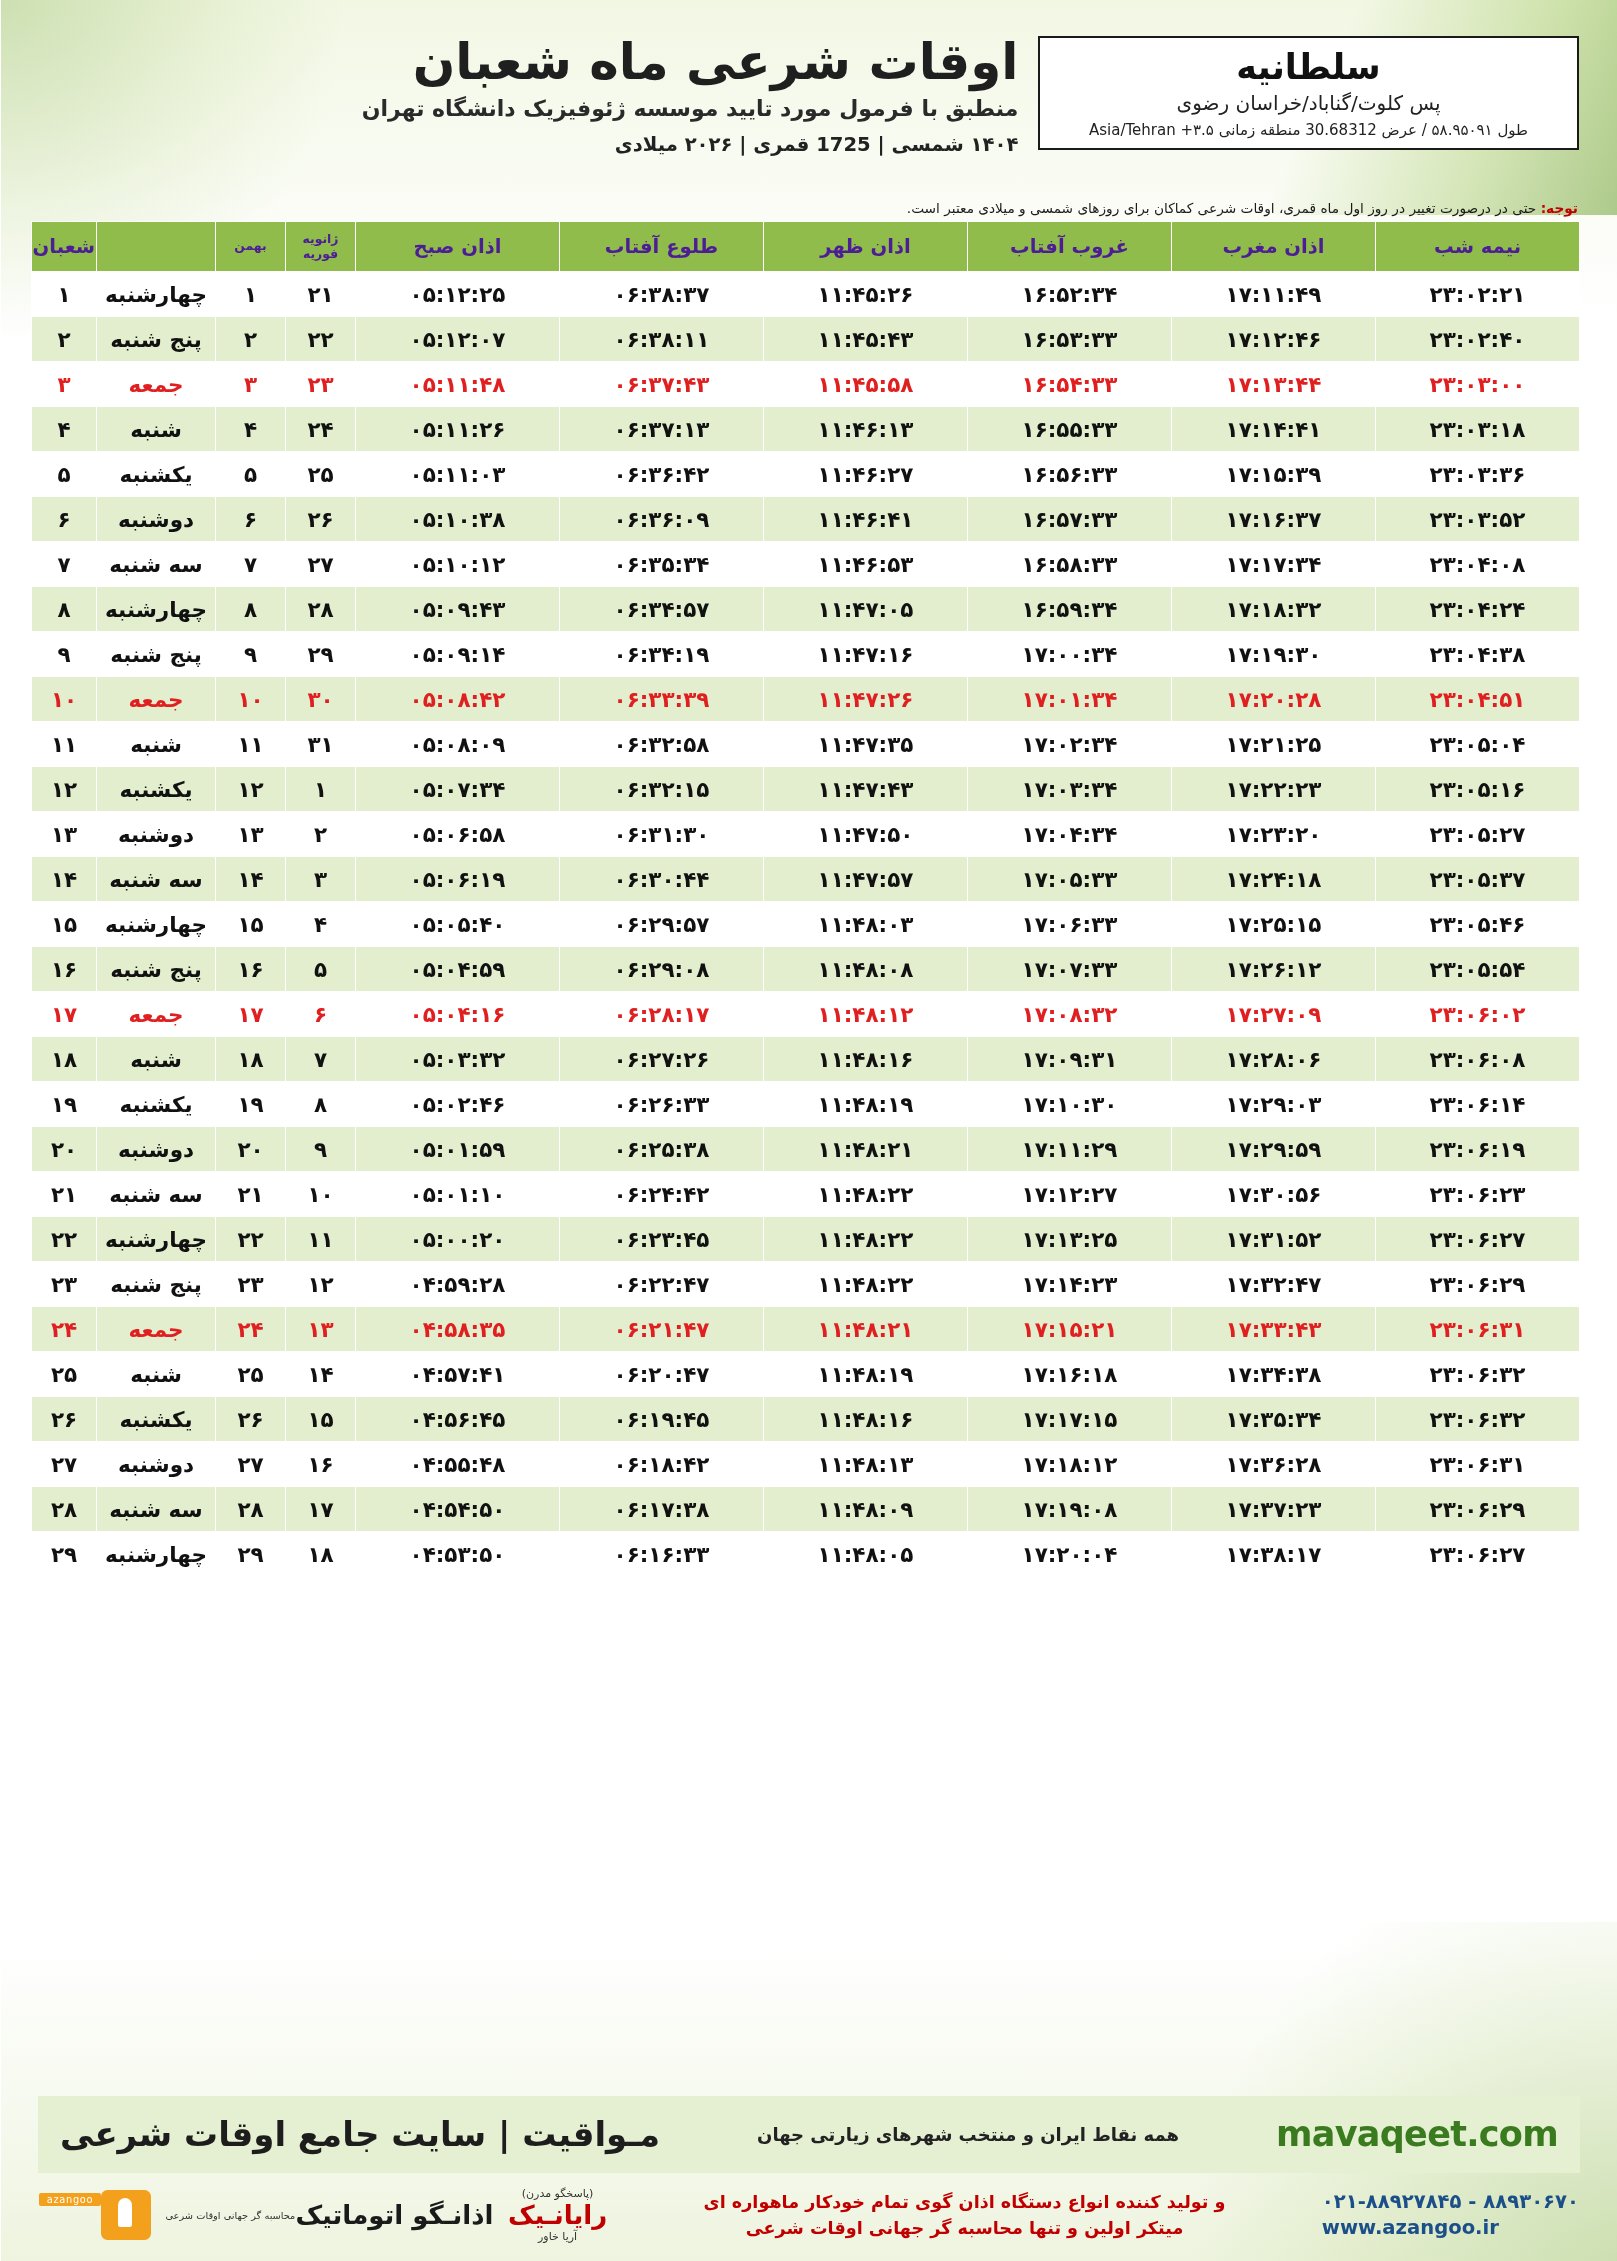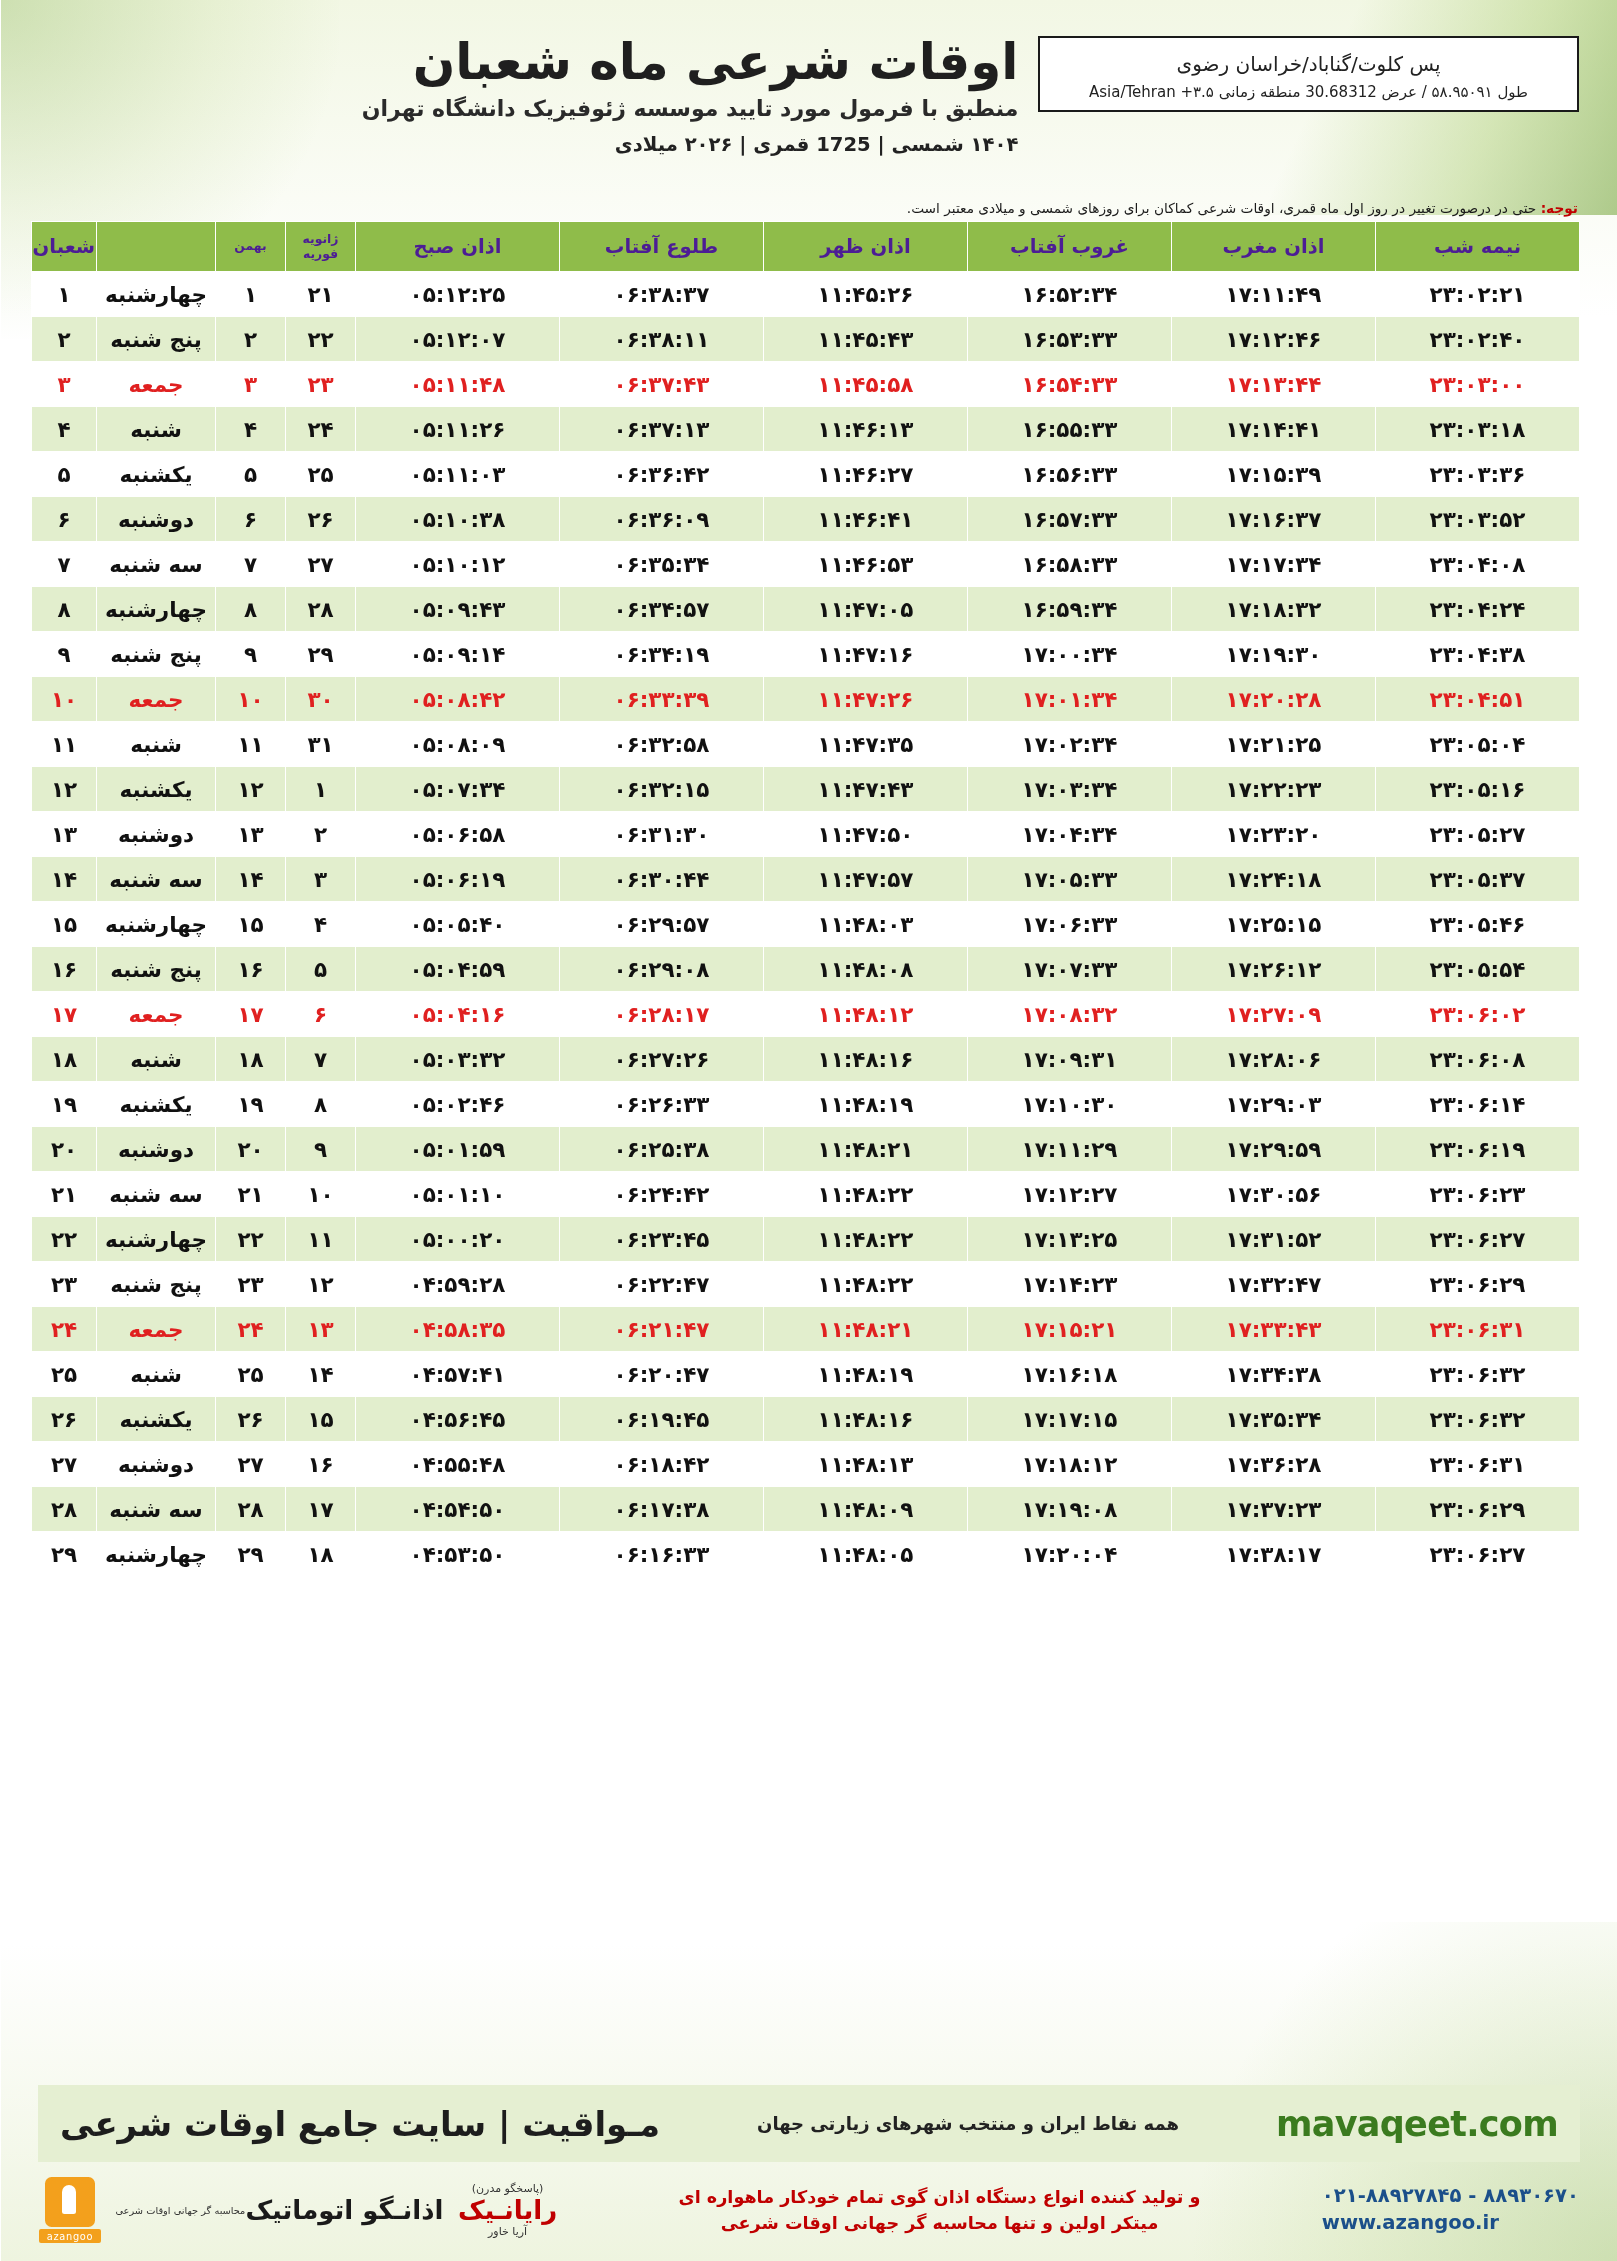--- a/index.html
+++ b/index.html
@@ -295,20 +295,21 @@
   <rect x="40" y="170" width="220" height="250" fill="#cfa46a" opacity="0.55"></rect>
   <rect x="60" y="190" width="40" height="230" fill="#b98d52" opacity="0.55"></rect>
   <rect x="200" y="190" width="40" height="230" fill="#b98d52" opacity="0.55"></rect>
   <ellipse cx="150" cy="175" rx="70" ry="55" fill="#d8b27c" opacity="0.6"></ellipse>
   <path d="M150 95 L160 125 L140 125 Z" fill="#c79a59" opacity="0.7"></path>
   <rect x="120" y="250" width="60" height="170" rx="30" fill="#8a6534" opacity="0.45"></rect>
 </svg>
 
 <div class="header">
   <div class="city-box">
+    <div class="city-name">سلطانیه</div>
     <div class="city-region">پس کلوت/گناباد/خراسان رضوی</div>
     <div class="city-coords">طول ۵۸.۹۵۰۹۱ / عرض 30.68312 منطقه زمانی Asia/Tehran +۳.۵</div>
   </div>
   <div class="title-block">
     <div class="main-title">اوقات شرعی ماه شعبان</div>
     <div class="sub-title">منطبق با فرمول مورد تایید موسسه ژئوفیزیک دانشگاه تهران</div>
     <div class="date-line">۱۴۰۴ شمسی | 1725 قمری | ۲۰۲۶ میلادی</div>
   </div>
 </div>
 
@@ -716,20 +717,20 @@
     <div class="logos">
       <div class="logo-rayaneek">
         <div class="ry-sub">(پاسخگو مدرن)</div>
         <div class="ry-title">رایانـیک</div>
         <div class="ry-sub">آریا خاور</div>
       </div>
       <div class="logo-azangoo">
         <div class="az-title">اذانـگو اتوماتیک</div>
         <div class="az-sub">محاسبه گر جهانی اوقات شرعی</div>
       </div>
-      <div style="display:flex;flex-direction:column;align-items:center;">
+      <div style="display:flex;flex-direction:row;align-items:flex-start;">
         <div class="logo-mark"></div>
         <div class="az-badge">azangoo</div>
       </div>
     </div>
   </div>
 </div>
 
 
 </body></html>

